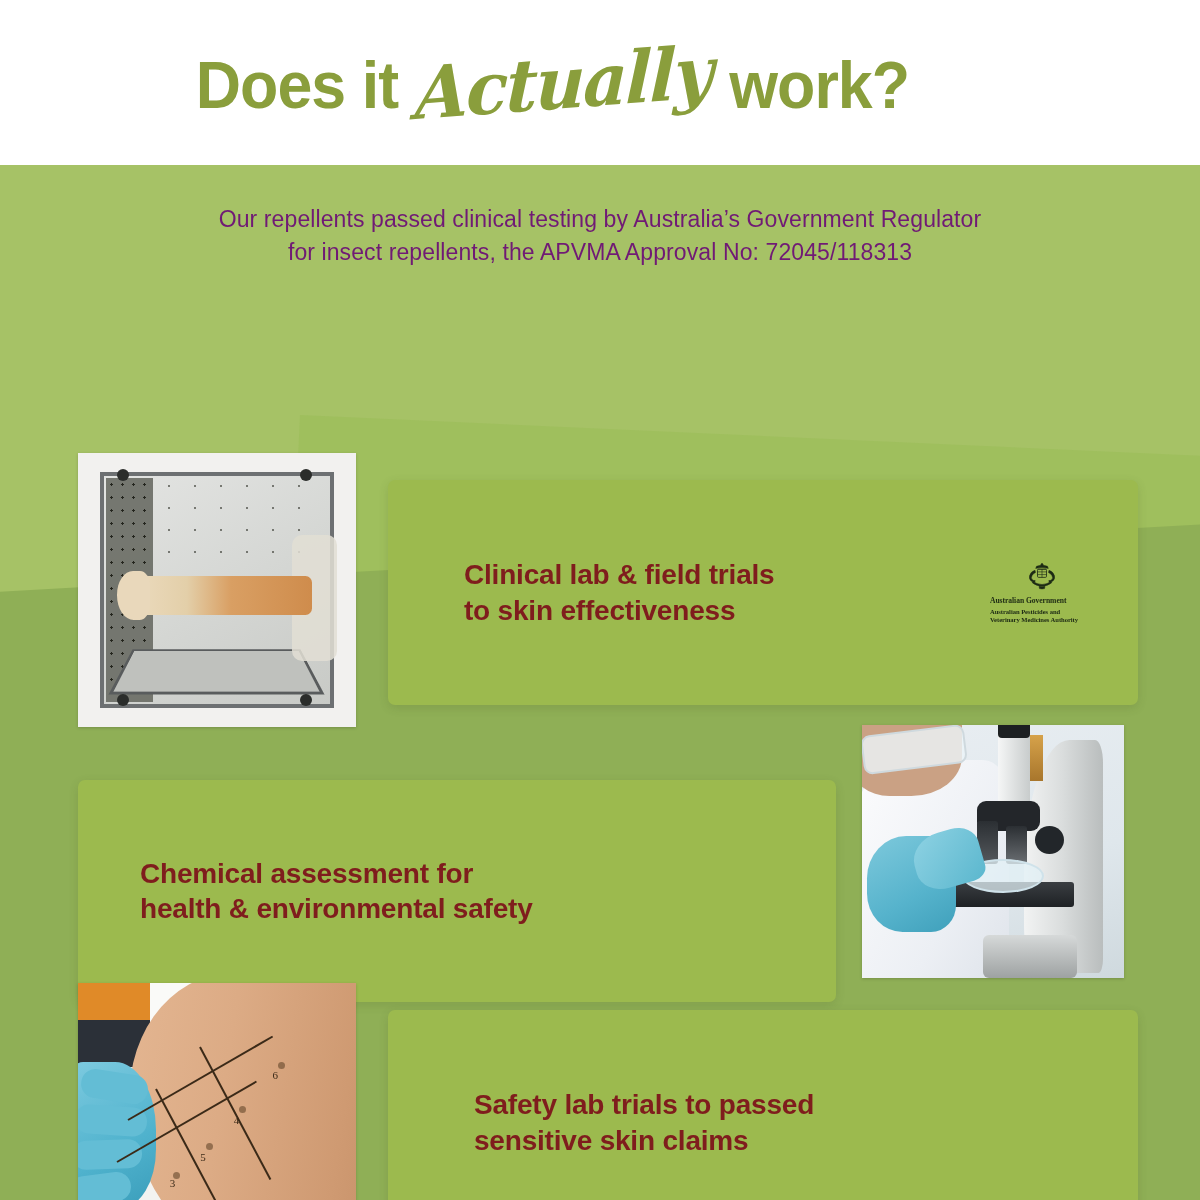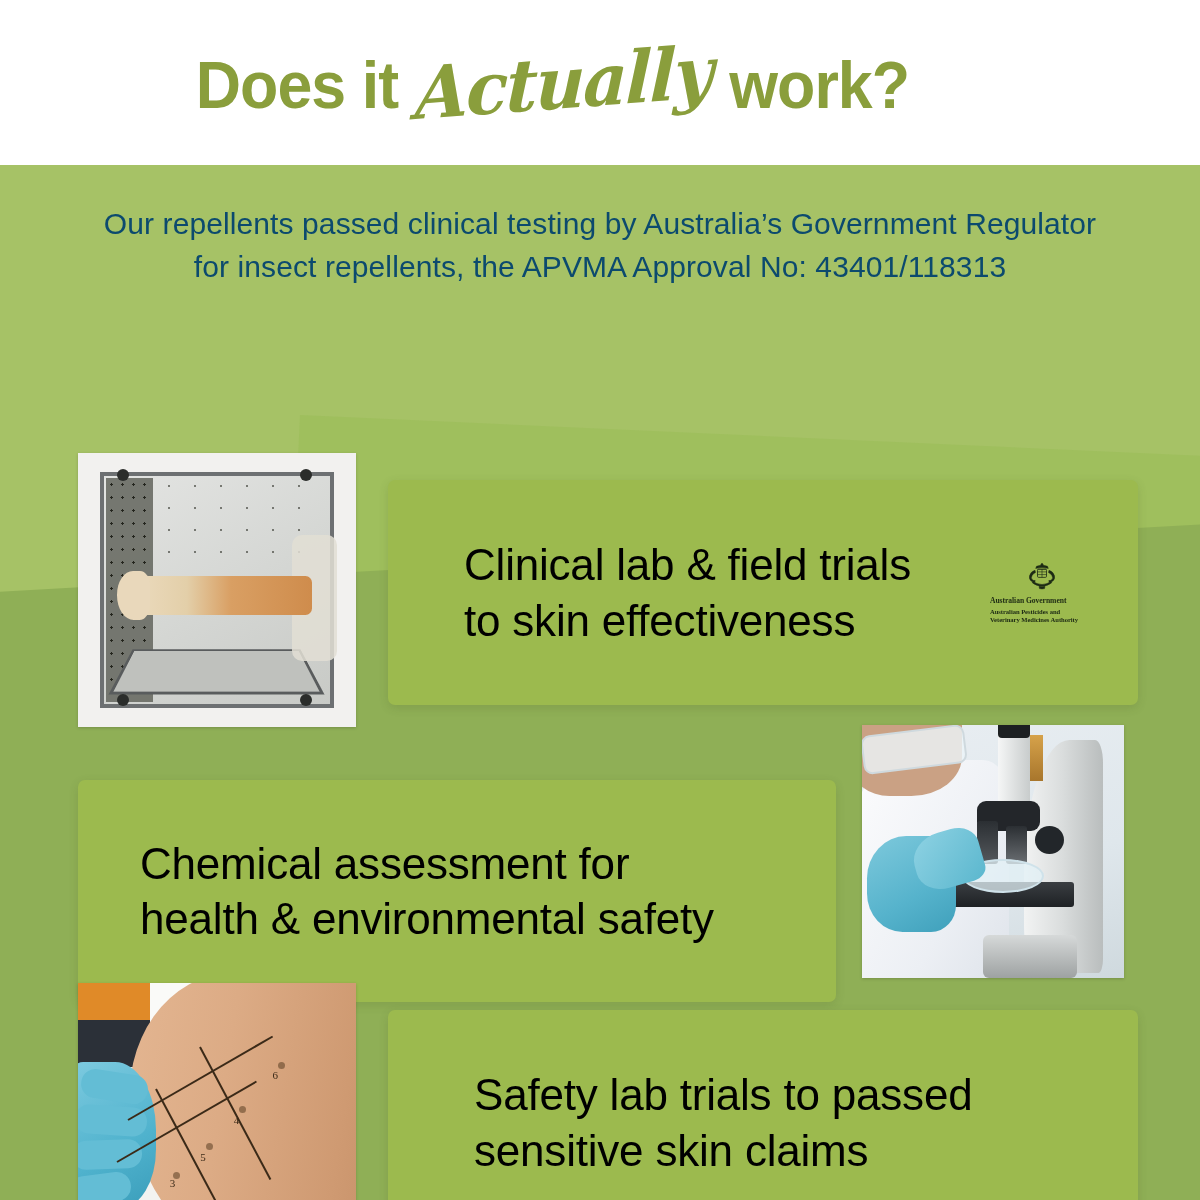--- a/index.html
+++ b/index.html
@@ -40,37 +40,37 @@
   }
   .wedge2{
     position:absolute;left:300px;top:250px;width:1100px;height:820px;
     background:#9DBE5C;
     transform:rotate(2.6deg);transform-origin:left top;opacity:.85;
   }
 
   
   .intro{
     position:absolute;left:60px;top:38px;width:1080px;z-index:5;
-    text-align:center;color:#0c4a6e;font-size:30px;line-height:1.42;
+    text-align:center;color:#701a75;font-size:23px;line-height:1.42;
     font-weight:400;letter-spacing:.1px;
   }
   .intro .l{display:block;}
 
   
   .photo{
     position:absolute;z-index:4;background:#e8e8e6;overflow:hidden;
     box-shadow:0 1px 3px rgba(0,0,0,.18);
   }
   .card{
     position:absolute;z-index:3;background:#9CBA4E;border-radius:7px;
     box-shadow:0 3px 10px rgba(60,80,30,.16);
     display:flex;align-items:center;
   }
   .card-text{
-    color:#000000;font-size:44px;line-height:1.26;font-weight:400;
+    color:#7f1d1d;font-size:28px;line-height:1.26;font-weight:700;
     letter-spacing:-.2px;
   }
   .card-text .l{display:block;white-space:nowrap;}
 
   
   #photo1{left:78px;top:288px;width:278px;height:274px;}
   #card1{left:388px;top:315px;width:750px;height:225px;padding-left:76px;box-sizing:border-box;}
   .apvma{
     position:absolute;right:44px;top:50%;transform:translateY(-50%);
     width:104px;text-align:left;color:#1d2a14;
@@ -184,21 +184,21 @@
 <body>
 
 <div class="page">
 
   <div class="body-green">
     <div class="wedge2"></div>
     <div class="wedge"></div>
 
     <div class="intro">
       <span class="l">Our repellents passed clinical testing by Australia’s Government Regulator</span>
-      <span class="l">for insect repellents, the APVMA Approval No: 43401/118313</span>
+      <span class="l">for insect repellents, the APVMA Approval No: 72045/118313</span>
     </div>
 
     <div class="photo" id="photo1">
       <div class="cage">
         <div class="box"></div>
         <div class="meshpanel"></div>
         <div class="specks"></div>
         <div class="specks2"></div>
         <div class="floor"></div>
         <div class="glove"></div>

